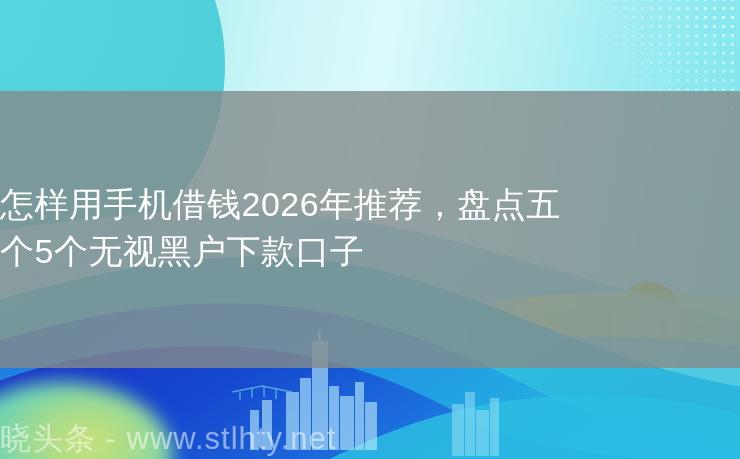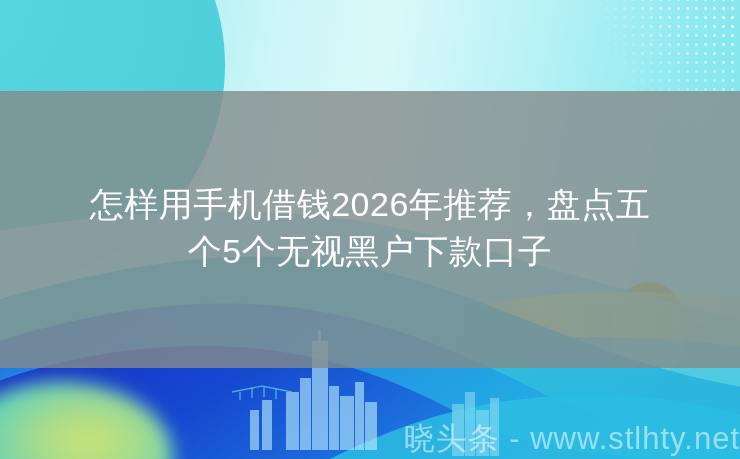--- a/index.html
+++ b/index.html
@@ -87,36 +87,35 @@
     height: 277px;
     background: rgba(132,139,139,.80);
   }
 
   
   #title {
     position: absolute;
     left: 0;
     top: 181px;
     width: 740px;
-    text-align: center;
     color: #ffffff;
     font-size: 34px;
     line-height: 47px;
     letter-spacing: .5px;
     white-space: pre-line;
     font-weight: 400;
   }
 
   
   #watermark {
     position: absolute;
     left: 0;
     top: 419px;
     width: 740px;
-    text-align: right;
+    text-align: left;
     color: rgba(255,255,255,.52);
     font-size: 31px;
     line-height: 40px;
     letter-spacing: 1px;
     white-space: nowrap;
   }
 </style>
 </head>
 <body>
 

